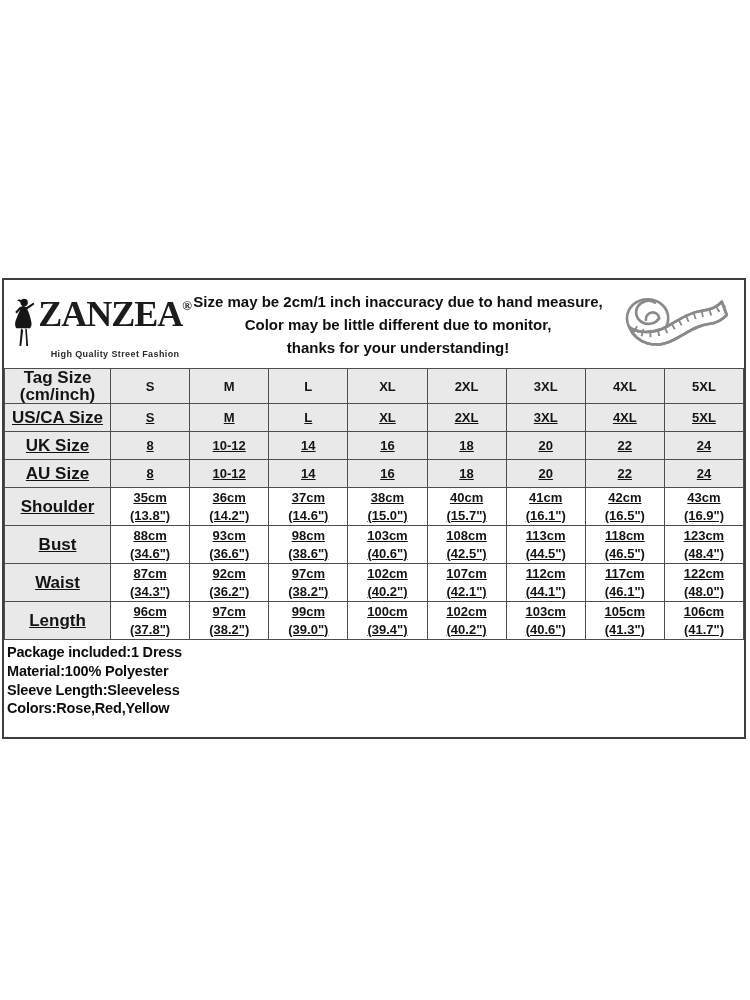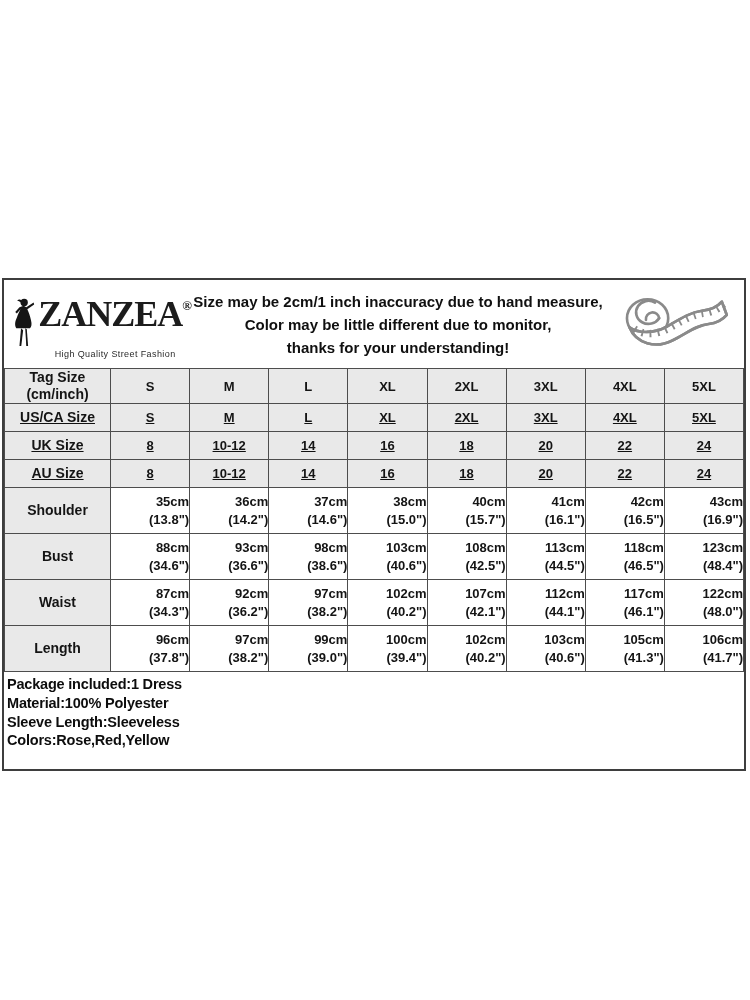--- a/index.html
+++ b/index.html
@@ -41,21 +41,21 @@
     font-weight: bold;
     font-size: 36px;
     line-height: 34px;
     letter-spacing: -1px;
     color: #1c1c1c;
     white-space: nowrap;
   }
   .reg { font-size: 13px; vertical-align: 16px; letter-spacing: 0; }
   .tagline {
     font-size: 9px;
-    font-weight: normal;
+    font-weight: bold;
     letter-spacing: 0.4px;
     color: #2b2b2b;
     margin-top: 18px;
     white-space: nowrap;
   }
   .disclaimer {
     flex: 1;
     text-align: center;
     font-weight: bold;
     font-size: 15px;
@@ -80,27 +80,27 @@
     vertical-align: middle;
     font-size: 13px;
     font-weight: bold;
     padding: 0;
     line-height: 17px;
     color: #141414;
   }
   table.size col.lbl { width: 106px; }
   table.size th {
     background: #e9e9e9;
-    font-size: 14px;
+    font-size: 17px;
   }
   tr.shaded td { background: #e9e9e9; }
   tr.h1 { height: 33px; }
   tr.h2 { height: 28px; text-decoration: underline; }
-  tr.tall { height: 46px; }
-  tr.tall td { line-height: 18px; text-align: right; }
+  tr.tall { height: 38px; text-decoration: underline; }
+  tr.tall td { line-height: 18px; }
   
   .info {
     height: 97px;
     box-sizing: border-box;
     padding: 3px 4px 16px 3px;
   }
   .info div {
     font-size: 14.5px;
     font-weight: bold;
     line-height: 18.8px;

